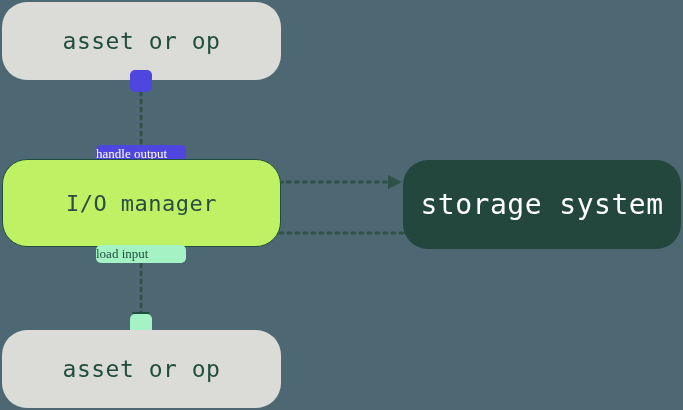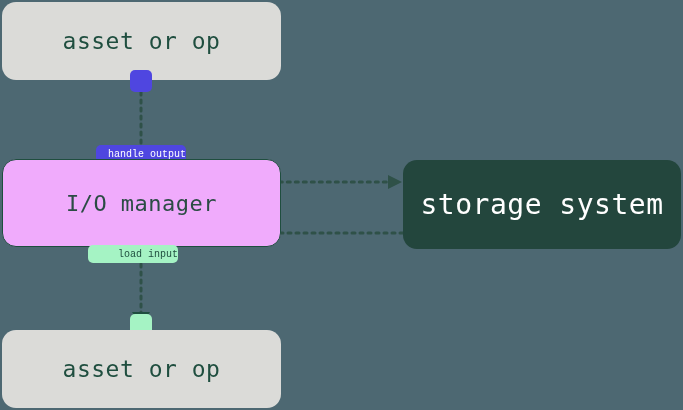--- a/index.html
+++ b/index.html
@@ -20,39 +20,39 @@
     top: 0;
     width: 683px;
     height: 410px;
   }
   .node {
     position: absolute;
     box-sizing: border-box;
     display: flex;
     align-items: center;
     justify-content: center;
-    border-radius: 14px;
+    border-radius: 25px;
   }
   .node-label {
     font-family: "DejaVu Sans Mono", "Liberation Mono", monospace;
     white-space: pre;
   }
   
   .asset-node {
     background: #dbdbd8;
     border: none;
   }
   .asset-node .node-label {
     color: #1f4e3f;
     font-size: 23px;
     letter-spacing: 0.5px;
   }
   
   .io-node {
-    background: #f0abfc;
+    background: #bef264;
     border: 1.5px solid #1f4e3f;
   }
   .io-node .node-label {
     color: #2b4c44;
     font-size: 22px;
     letter-spacing: 0.5px;
   }
   
   .storage-node {
     background: #23463d;
@@ -73,24 +73,24 @@
     background: #4f46e0;
   }
   .handle-input {
     background: #a5f3c4;
   }
   
   .edge-badge {
     position: absolute;
     display: flex;
     align-items: center;
-    justify-content: flex-end;
+    justify-content: flex-start;
     border-radius: 5px;
-    font-family: Liberation Mono, monospace;
-    font-size: 10px;
+    font-family: Liberation Serif, serif;
+    font-size: 13px;
     white-space: pre;
     box-sizing: border-box;
   }
   .badge-handle-output {
     background: #4f46e0;
     color: #ffffff;
   }
   .badge-load-input {
     background: #a5f3c4;
     color: #1f4e3f;
@@ -125,21 +125,21 @@
 </div>
 
 <div class="node io-node" style="left:2px; top:159px; width:279px; height:88px;">
   <span class="node-label">I/O manager</span>
 </div>
 
 <div class="node storage-node" style="left:403px; top:160px; width:278px; height:89px;">
   <span class="node-label">storage system</span>
 </div>
 
-<div class="edge-badge badge-load-input" style="left:88px; top:245px; width:90px; height:18px;">
+<div class="edge-badge badge-load-input" style="left:96px; top:245px; width:90px; height:18px;">
   <span>load input</span>
 </div>
 
 <div class="handle handle-input" style="left:130px; top:314px; width:22px; height:24px;"></div>
 
 <div class="node asset-node" style="left:2px; top:330px; width:279px; height:78px;">
   <span class="node-label">asset or op</span>
 </div>
 
 </body></html>

